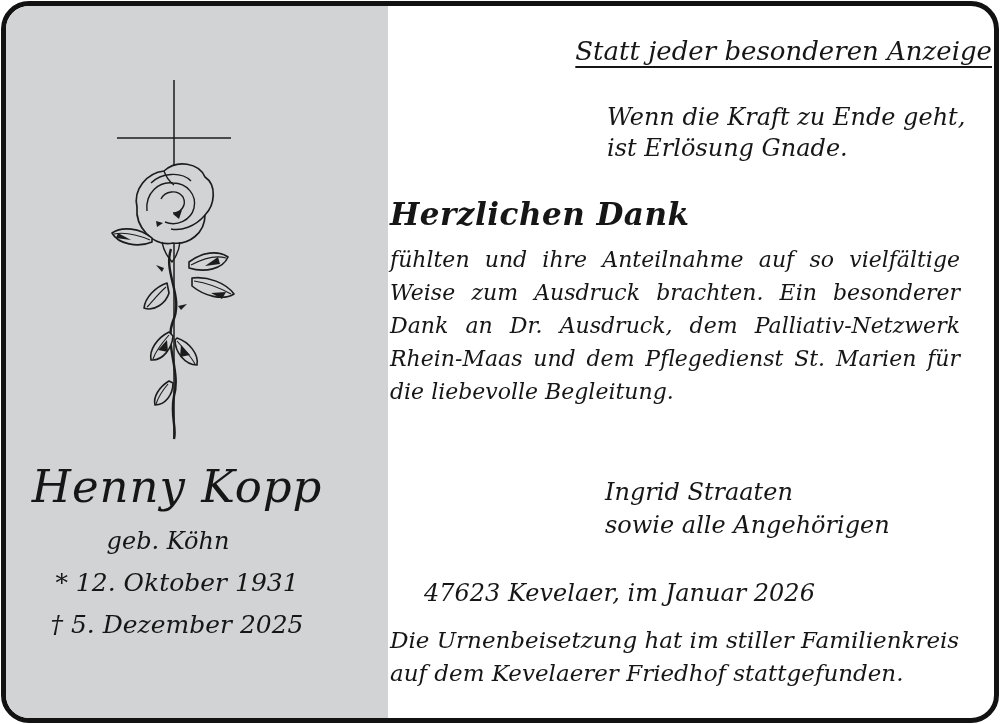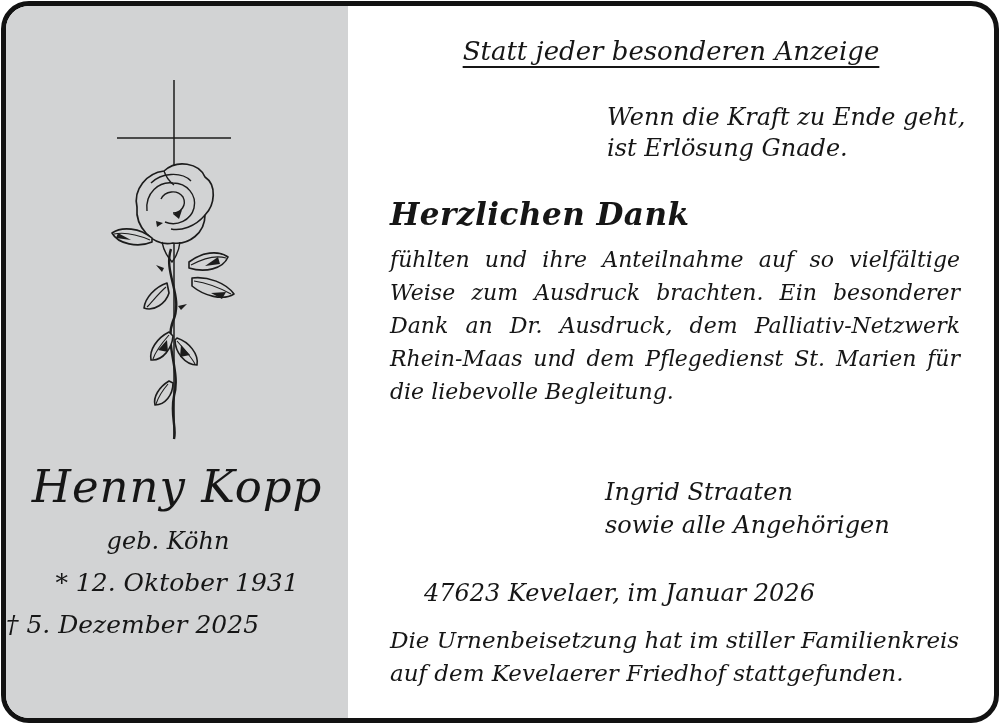--- a/index.html
+++ b/index.html
@@ -15,45 +15,46 @@
     box-sizing: border-box;
     border: 5px solid #121212;
     border-radius: 28px;
     background: #ffffff;
     overflow: hidden;
   }
   .left-panel {
     position: absolute; left: 0; top: 0;
     width: 342px; height: 100%;
     background: #d2d3d4;
+    padding-left: 40px;
   }
   .illustration {
     position: absolute; left: 0; top: 0;
     width: 342px; height: 712px;
   }
   .deceased-name {
     position: absolute; left: 0; top: 455px; width: 342px;
     text-align: center; font-style: italic;
     font-size: 45px; line-height: 52px; letter-spacing: 1px;
   }
   .maiden-name {
     position: absolute; left: 0; top: 521px; width: 324px;
     text-align: center; font-style: italic; font-size: 24px;
   }
   .birth-date {
     position: absolute; left: 0; top: 562px; width: 342px;
     text-align: center; font-style: italic; font-size: 25px;
   }
   .death-date {
     position: absolute; left: 0; top: 604px; width: 342px;
-    text-align: left; font-style: italic; font-size: 25px;
+    text-align: center; font-style: italic; font-size: 25px;
   }
   .header-line {
     position: absolute; left: 344px; top: 30px; width: 642px;
-    text-align: center; font-style: italic; font-size: 26px;
+    text-align: right; font-style: italic; font-size: 26px;
     text-decoration: underline;
     text-decoration-thickness: 2px;
     text-underline-offset: 6px;
   }
   .verse {
     position: absolute; left: 601px; top: 96px;
     font-style: italic; font-size: 24px; line-height: 31px;
   }
   .thanks-heading {
     position: absolute; left: 384px; top: 190px;

